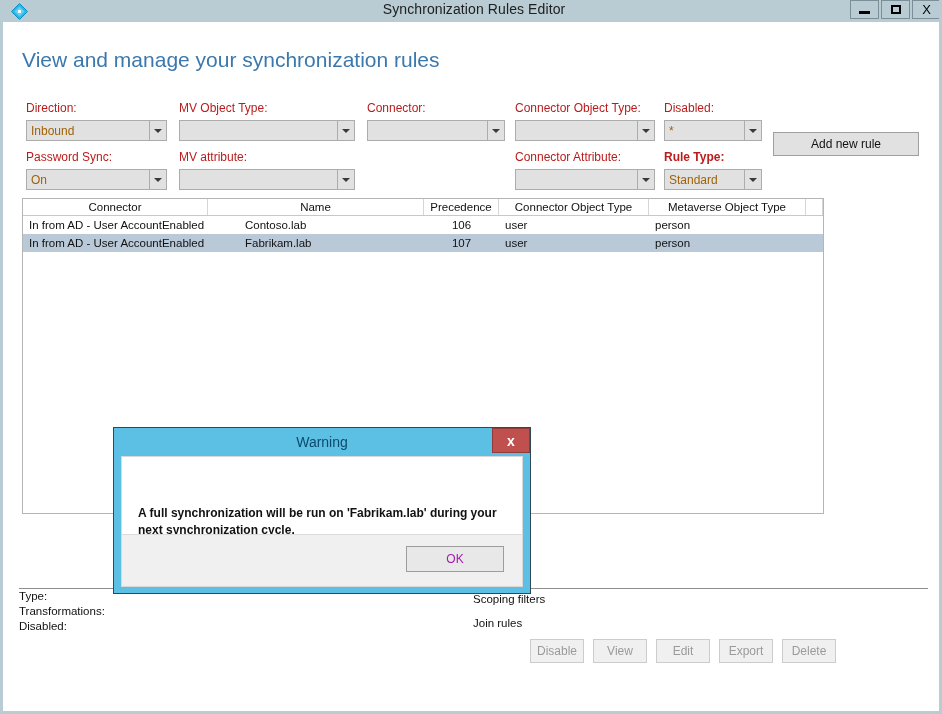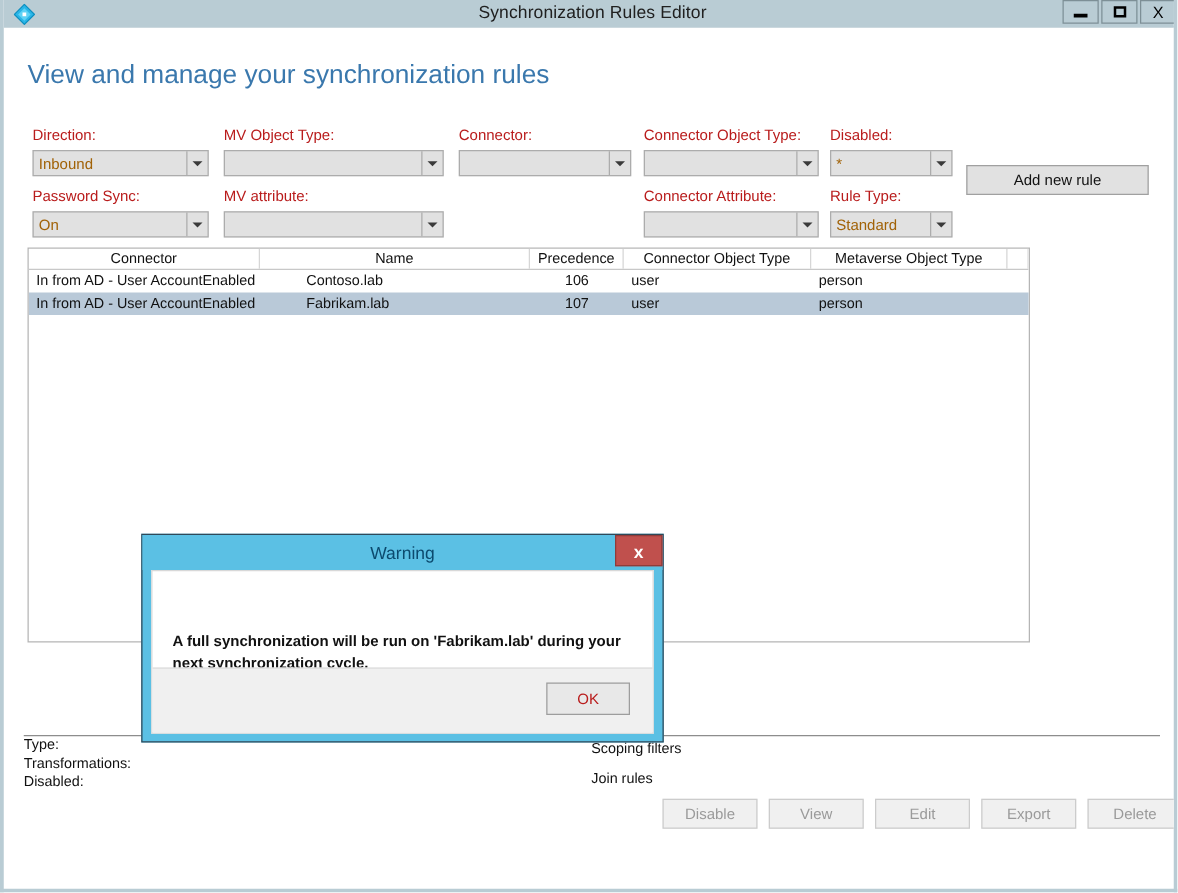--- a/index.html
+++ b/index.html
@@ -155,21 +155,21 @@
     position: absolute; left: 470px; top: 587px;
     font-size: 11.5px; color: #111; line-height: 24px;
   }
 
   
   .footer-btns {
     position: absolute; left: 527px; top: 639px;
     display: flex; gap: 0px;
   }
   .fbtn {
-    width: 76px; height: 24px;
+    width: 54px; height: 24px;
     margin-right: 9px;
     background: #f0f0f0;
     border: 1px solid #cccccc;
     font-size: 12px; color: #9a9a9a;
     display: flex; align-items: center; justify-content: center;
   }
 
   
   .dlg {
     position: absolute; left: 110px; top: 427px;
@@ -209,24 +209,24 @@
     font-weight: bold;
   }
   .dlg-footer {
     position: absolute; left: 0px; bottom: 0px;
     width: 400px; height: 52px;
     background: #f0f0f0;
     border-top: 1px solid #dcdcdc;
   }
   .dlg-ok {
     position: absolute; right: 18px; top: 11px;
-    width: 67px; height: 26px;
+    width: 98px; height: 26px;
     background: #e8e8e8;
     border: 1px solid #9d9d9d;
-    font-size: 12px; color: #b91c1c;
+    font-size: 12px; color: #a21caf;
     display: flex; align-items: center; justify-content: center;
   }
 </style>
 </head>
 <body>
 
 <div id="app">
 
   <div class="titlebar">
     <span class="title-icon">
@@ -309,21 +309,21 @@
     </div>
 
     <div class="f-label" style="left:512px; top:150px;">Connector Attribute:</div>
     <div class="combo" style="left:512px; top:169px; width:140px;">
       <span class="cval"></span>
       <span class="carrow">
           <i></i>
         </span>
     </div>
 
-    <div class="f-label" style="left:661px; top:150px;">Rule Type:</div>
+    <div class="f-label" style="left:661px; top:150px;font-weight:bold;">Rule Type:</div>
     <div class="combo" style="left:661px; top:169px; width:98px;">
       <span class="cval">Standard</span>
       <span class="carrow">
           <i></i>
         </span>
     </div>
 
     <div class="addrule-btn">Add new rule</div>
   </div>
 

